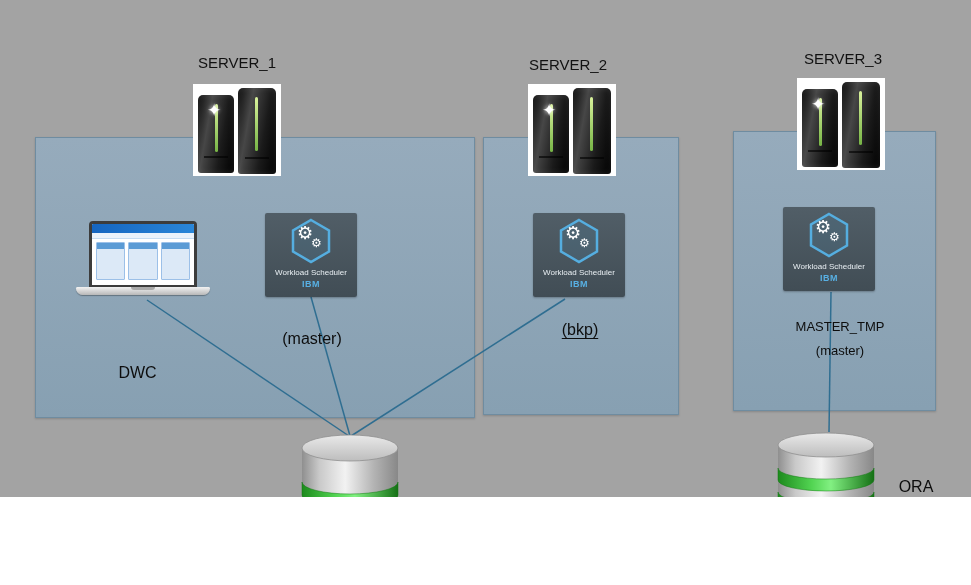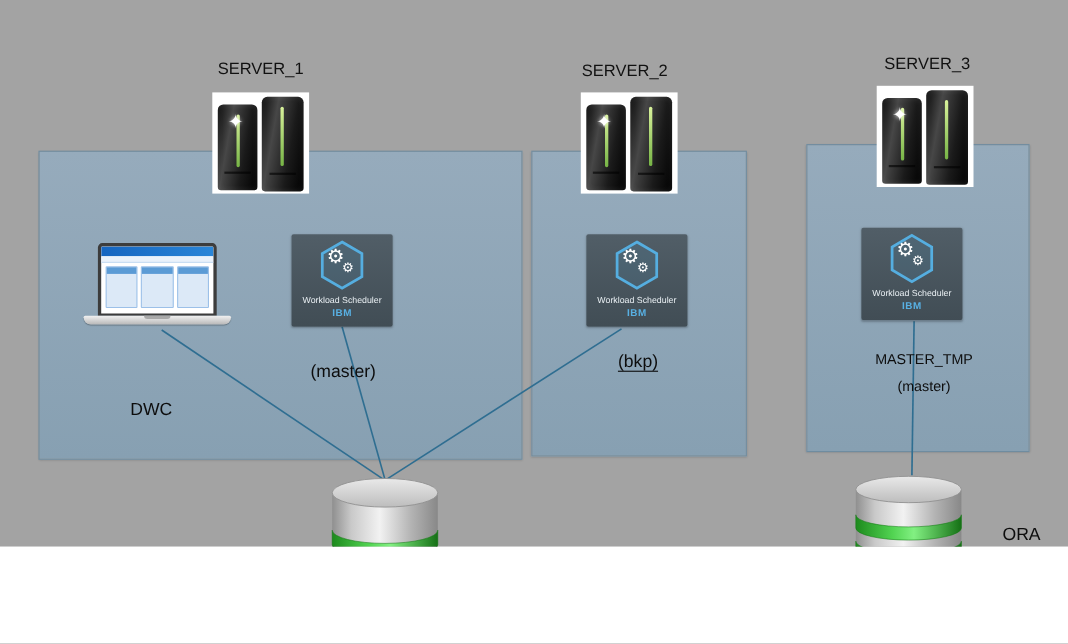--- a/index.html
+++ b/index.html
@@ -55,21 +55,21 @@
   #srvlbl1 { left:172px; top:54px; }
   #srvlbl2 { left:503px; top:56px; }
   #srvlbl3 { left:778px; top:50px; }
 
   .node-label { position:absolute; z-index:7; text-align:center; color:#0d0d0d; }
   #lbl-dwc { left:95px;  top:336px; width:85px;  font-size:16px;margin-top:28px; }
   #lbl-m1  { left:252px; top:327px; width:120px; font-size:16px; line-height:24px; }
   #lbl-m2  { left:520px; top:318px; width:120px; font-size:16px; line-height:24px; }
   #lbl-mt  { left:768px; top:315px; width:144px; font-size:13px; line-height:24px; }
   #lbl-db2 { left:228px; top:492px; width:60px;  font-size:20px;margin-top:20px; }
-  #lbl-ora { left:886px; top:478px; width:60px;  font-size:16px;text-align:right; }
+  #lbl-ora { left:886px; top:478px; width:60px;  font-size:16px; }
   .wavy {
     text-decoration-line:underline; text-decoration-style:wavy;
     text-decoration-color:#e04a3f; text-decoration-thickness:1px;
     text-underline-offset:3px;
     text-decoration:underline;
   }
 
   
   .tile {
     position:absolute; z-index:6; width:92px; height:84px;

